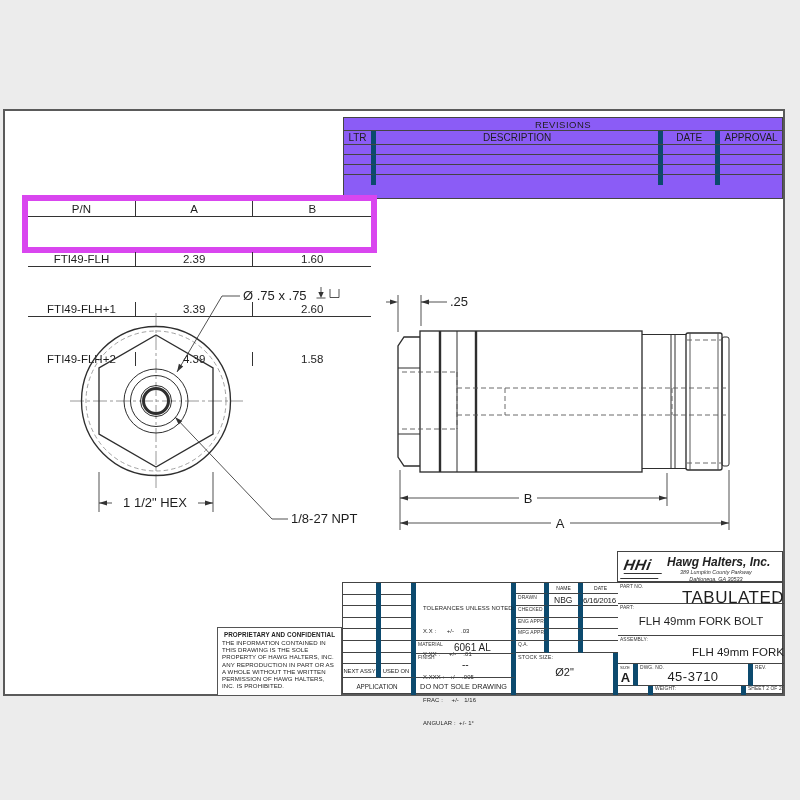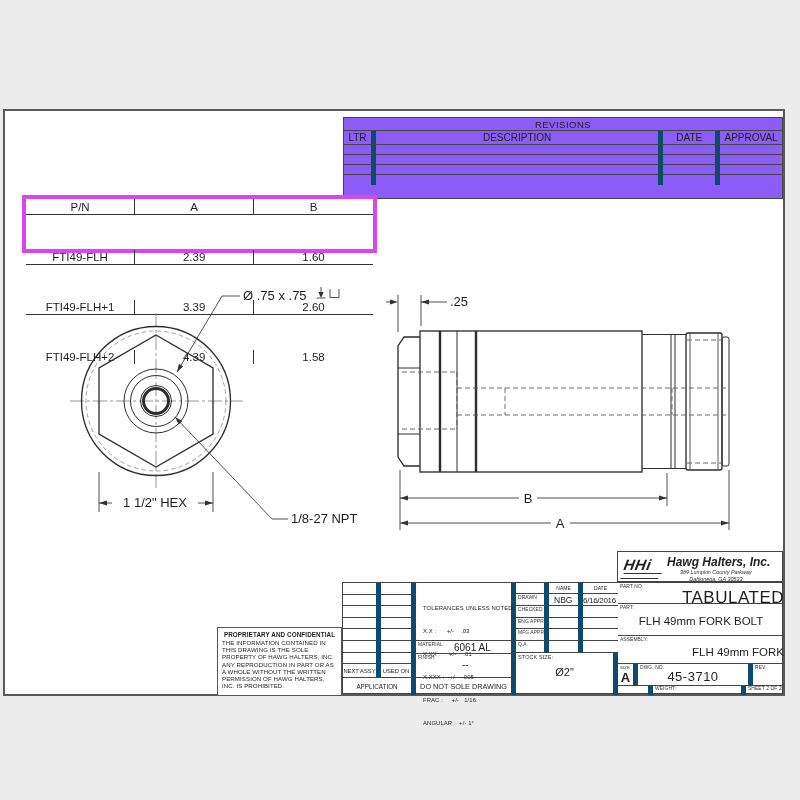--- a/index.html
+++ b/index.html
@@ -20,21 +20,21 @@
   .bB{border-bottom:1px solid #444;}
   .ctr{display:flex;align-items:center;justify-content:center;}
   
   .rev{left:343px;top:117px;width:440px;height:82px;border:1px solid #444;background:#8b5cf6;}
   .rev .row{display:flex;}
   .rev-title{height:12px;border-bottom:1px solid #444;font-size:9.5px;letter-spacing:.5px;}
   .rev-head{height:13px;border-bottom:1px solid #444;font-size:10px;}
   .rev-empty{height:10px;}
   .rc1{width:32px;}.rc2{width:288px;}.rc3{width:57px;}.rc4{width:62px;}
   
-  .pn{left:22px;top:195px;width:355px;height:58px;border:4px solid #d946ef;background:#fff;font-size:11.5px;}
+  .pn{left:22px;top:195px;width:355px;height:58px;border:6px solid #d946ef;background:#fff;font-size:11.5px;}
   .pn .row{display:flex;}
   .pn-head{height:15px;border-bottom:1px solid #333;}
   .pn-row{height:14px;border-bottom:1px solid #333;margin-top:35px;}
   .pn-row:last-child{border-bottom:none;}
   .pc1{width:111px;}.pc2{width:121px;}.pc3{width:121px;}
   .pn .bR{border-right:1px solid #333;}
   
   .prop{left:217px;top:627px;width:125px;height:69px;border:1px solid #555;background:#fff;padding:3px 4px;}
   .prop-title{font-size:6.3px;font-weight:bold;text-align:center;letter-spacing:.1px;}
   .prop-body{font-size:6.1px;line-height:1.18;margin-top:1px;letter-spacing:.1px;}

